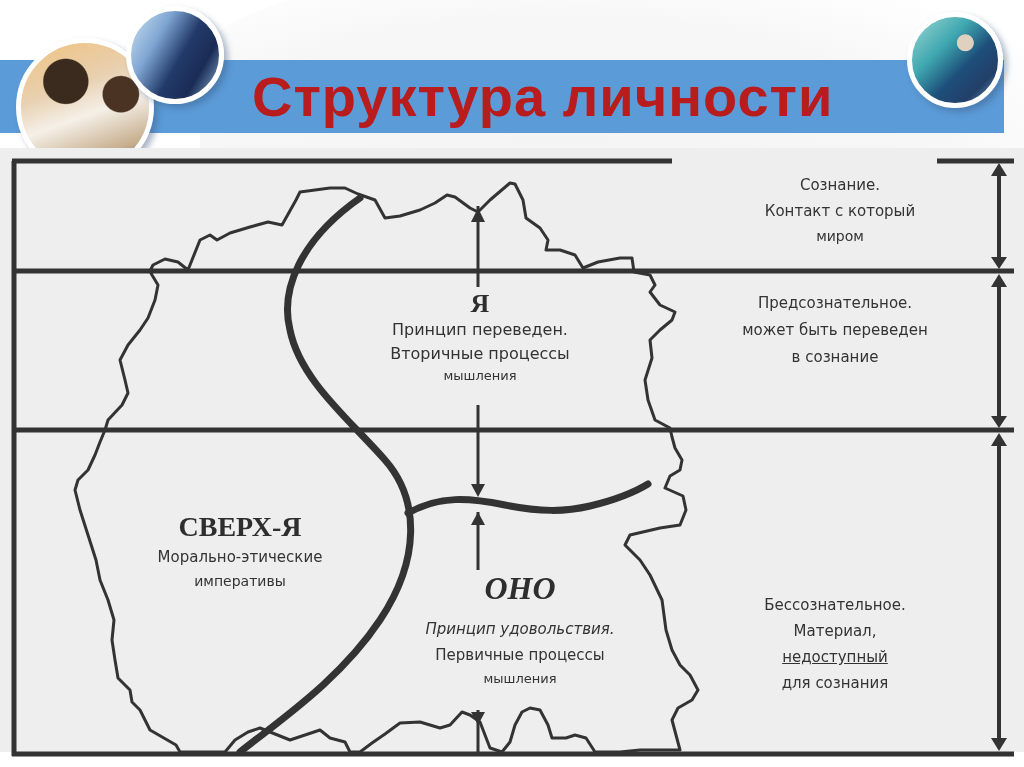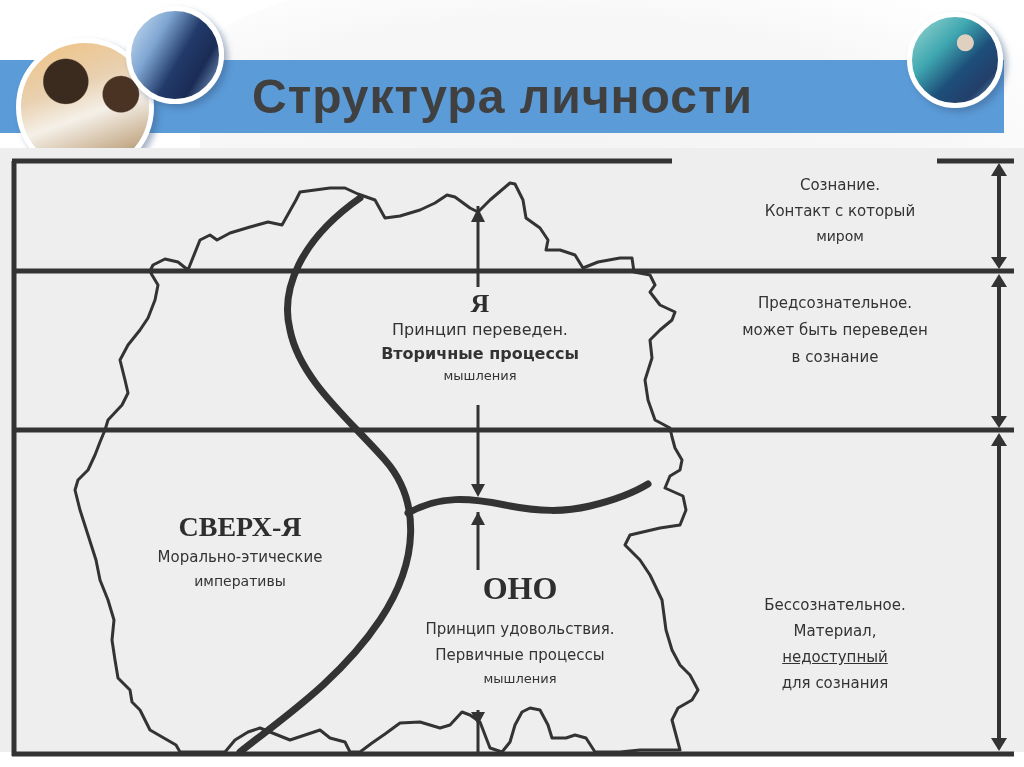--- a/index.html
+++ b/index.html
@@ -12,22 +12,22 @@
       position: absolute; left: 200px; top: -40px; width: 900px; height: 200px;
       background: radial-gradient(ellipse at 40% 100%, #f4f4f4 0%, #f7f7f7 50%, #ffffff 75%);
       border-radius: 50% 50% 0 0;
     }
     .title-band {
       position: absolute; left: 0; top: 60px; width: 1004px; height: 73px;
       background: #5b9bd8;
     }
     .title-text {
       position: absolute; left: 252px; top: 62px; height: 70px; line-height: 70px;
-      font-family: "Liberation Sans", sans-serif; font-weight: bold; font-size: 48px;
-      color: #404040; letter-spacing: 1px; white-space: nowrap;
+      font-family: "Liberation Sans", sans-serif; font-weight: bold; font-size: 56px;
+      color: #b91c1c; letter-spacing: 1px; white-space: nowrap;
     }
     .photo {
       position: absolute; border-radius: 50%; border: 5px solid #ffffff;
       box-shadow: 4px 4px 6px rgba(60,90,130,0.45);
       overflow: hidden;
     }
     .photo-1 { left: 16px; top: 38px; width: 128px; height: 128px;
       background: radial-gradient(circle at 35% 30%, #3b2a1e 0 18%, transparent 19%),
                   radial-gradient(circle at 78% 40%, #4a3323 0 14%, transparent 15%),
                   linear-gradient(160deg, #f0c280 0%, #e8d0b0 35%, #f5f0e8 55%, #c8b090 80%, #7a6550 100%); }
@@ -111,33 +111,33 @@
     <line x1="478" y1="512" x2="478" y2="570"></line>
     <path d="M471,525 L478,512 L485,525 Z" stroke="none"></path>
     <line x1="478" y1="710" x2="478" y2="752"></line>
     <path d="M471,712 L478,725 L485,712 Z" stroke="none"></path>
   </g>
 </svg>
 
 <div class="lbl" style="left:330px; top:290px; width:300px;">
   <span class="lbl-line lbl-big" style="font-size:26px; line-height:28px;">Я</span>
   <span class="lbl-line" style="font-size:16px; line-height:24px;">Принцип переведен.</span>
-  <span class="lbl-line" style="font-size:16px; line-height:24px;font-weight:bold;">Вторичные процессы</span>
+  <span class="lbl-line" style="font-size:16px; line-height:24px;">Вторичные процессы</span>
   <span class="lbl-line" style="font-size:13px; line-height:20px;">мышления</span>
 </div>
 
 <div class="lbl" style="left:95px; top:501px; width:290px;margin-top:9px;">
   <span class="lbl-line lbl-big" style="font-size:28px; line-height:34px;">СВЕРХ-Я</span>
   <span class="lbl-line" style="font-size:15px; line-height:26px;">Морально-этические</span>
   <span class="lbl-line" style="font-size:14px; line-height:22px;">императивы</span>
 </div>
 
 <div class="lbl" style="left:370px; top:568px; width:300px;">
-  <span class="lbl-line lbl-big" style="font-size:32px; line-height:40px;">ОНО</span>
-  <span class="lbl-line" style="font-size:15px; line-height:26px; margin-top:8px;">Принцип удовольствия.</span>
+  <span class="lbl-line lbl-big" style="font-size:32px; line-height:40px;font-style:italic;">ОНО</span>
+  <span class="lbl-line" style="font-size:15px; line-height:26px; margin-top:8px;font-style:italic;">Принцип удовольствия.</span>
   <span class="lbl-line" style="font-size:15px; line-height:26px;">Первичные процессы</span>
   <span class="lbl-line" style="font-size:13px; line-height:22px;">мышления</span>
 </div>
 
 <div class="lbl" style="left:690px; top:172px; width:300px;">
   <span class="lbl-line" style="font-size:15px; line-height:26px;">Сознание.</span>
   <span class="lbl-line" style="font-size:15px; line-height:26px;">Контакт с который</span>
   <span class="lbl-line" style="font-size:14px; line-height:24px;">миром</span>
 </div>
 

